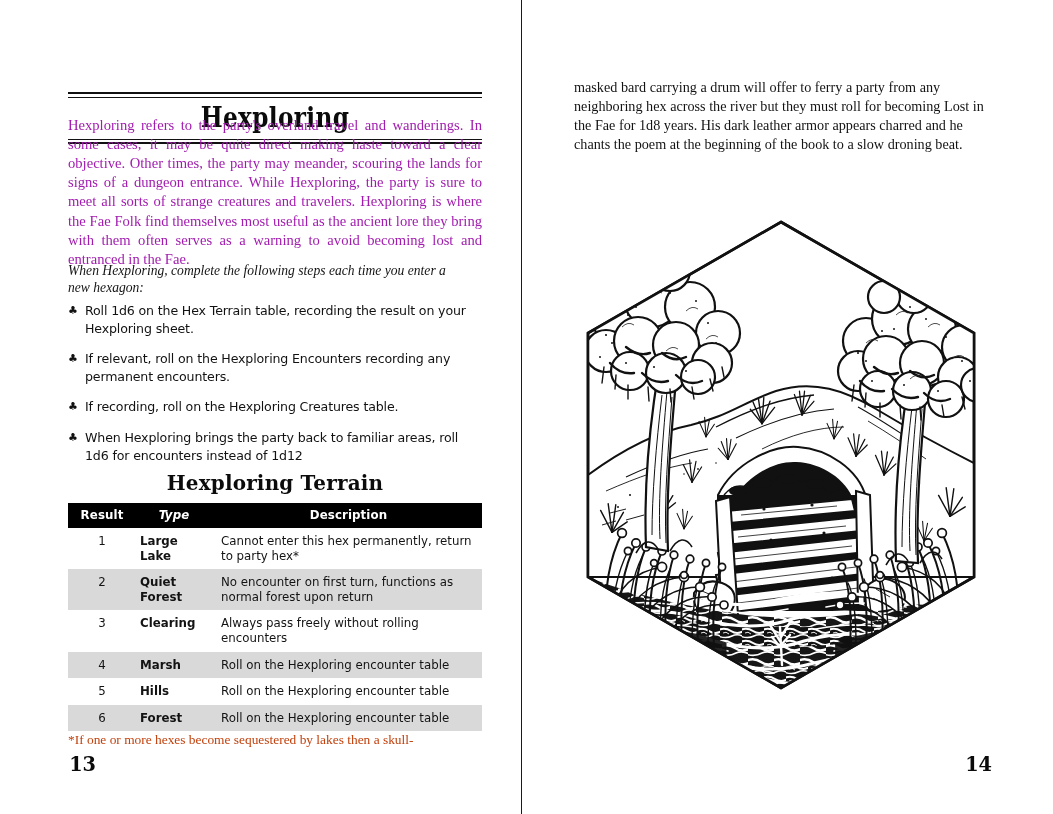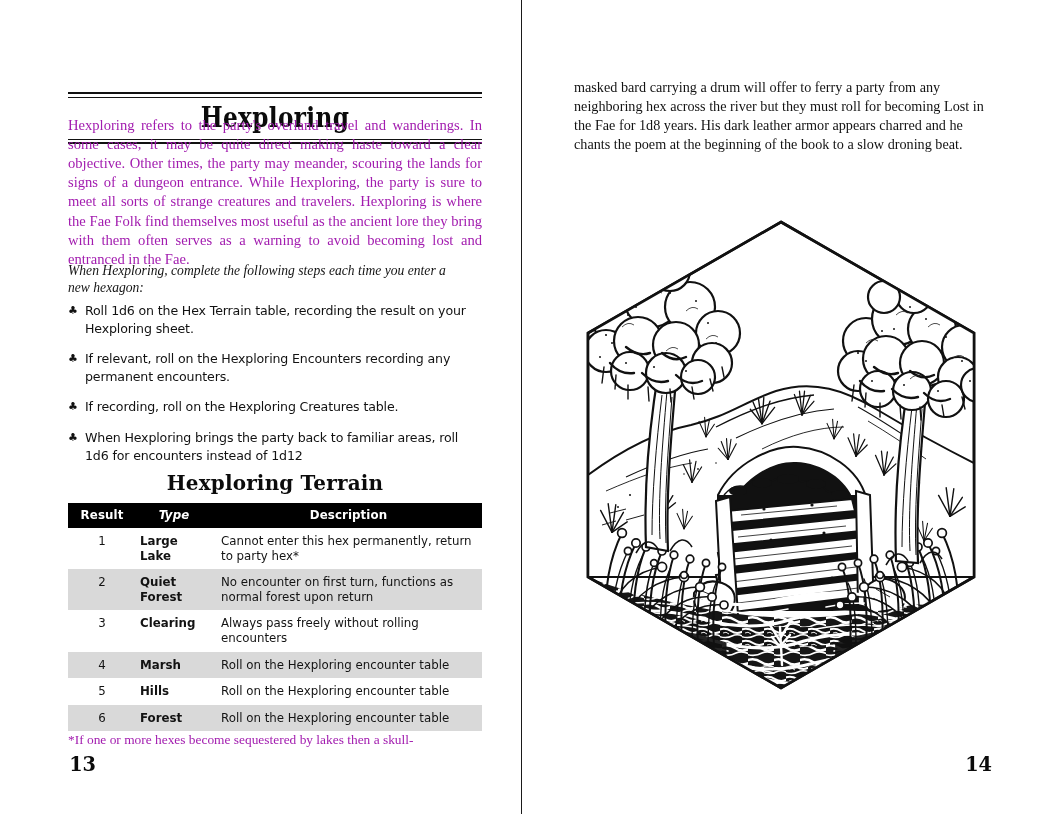--- a/index.html
+++ b/index.html
@@ -203,21 +203,21 @@
   }
 
   
   .footnote {
     position: absolute;
     left: 0;
     top: 718px;
     width: 414px;
     font-size: 13.4px;
     line-height: 18px;
-    color: #a21caf;
+    color: #c2410c;
   }
   .folio {
     position: absolute;
     font-family: "DejaVu Serif", "Liberation Serif", serif;
     font-weight: 700;
     font-size: 21px;
     line-height: 24px;
     color: #0b0b0b;
     transform: scaleX(0.92);
   }

